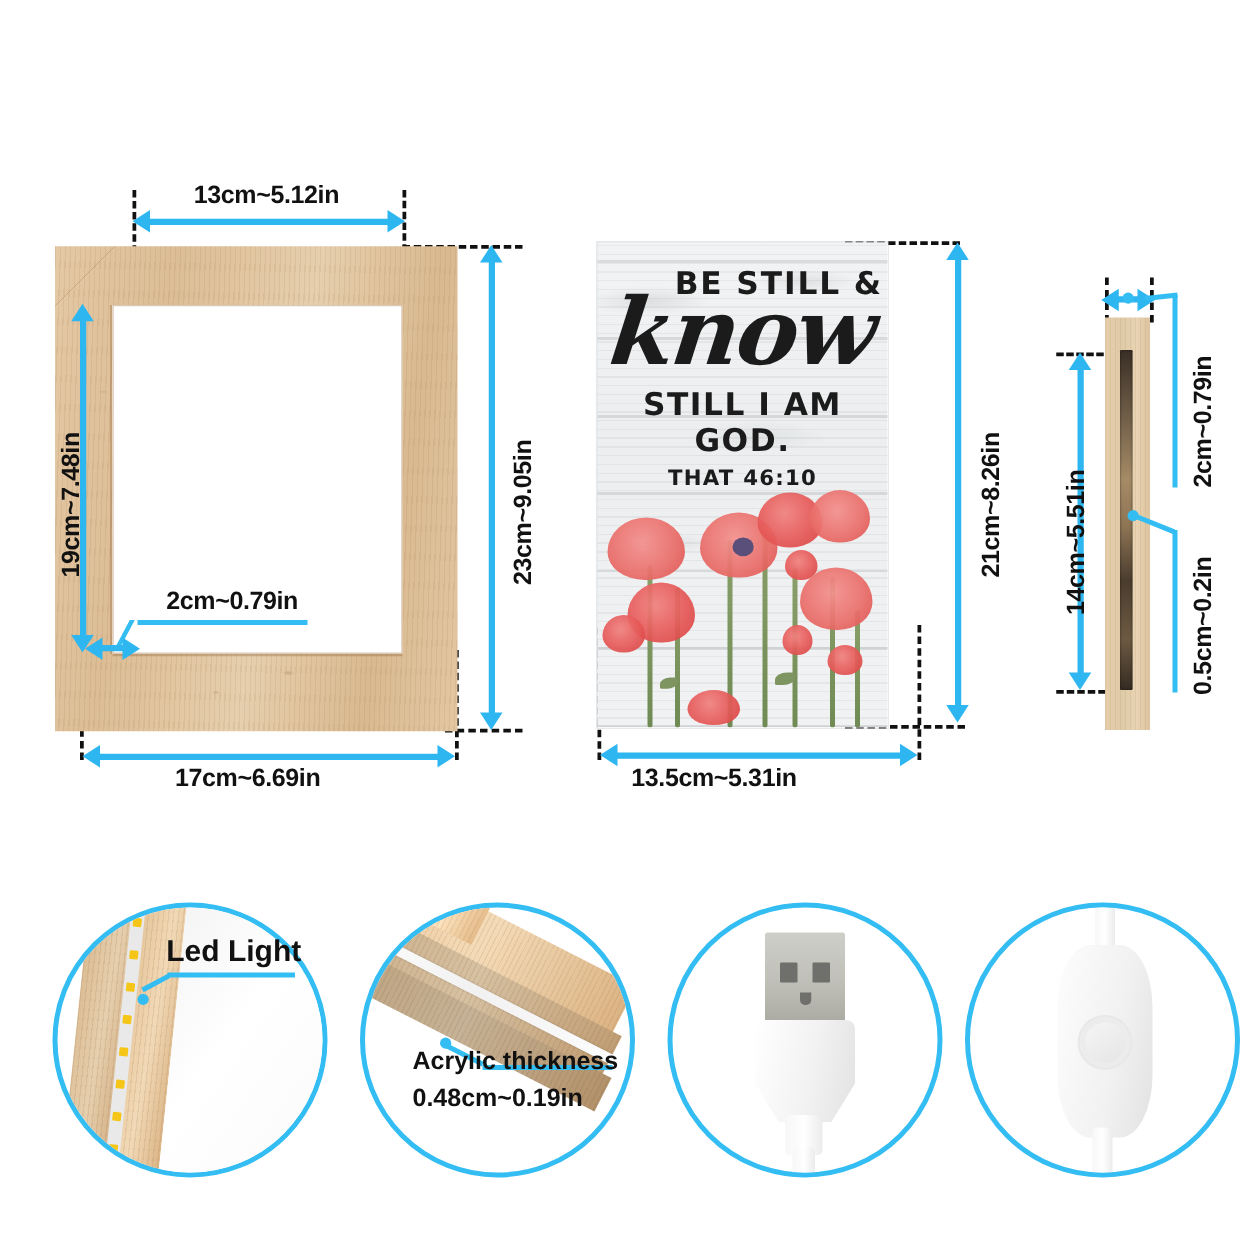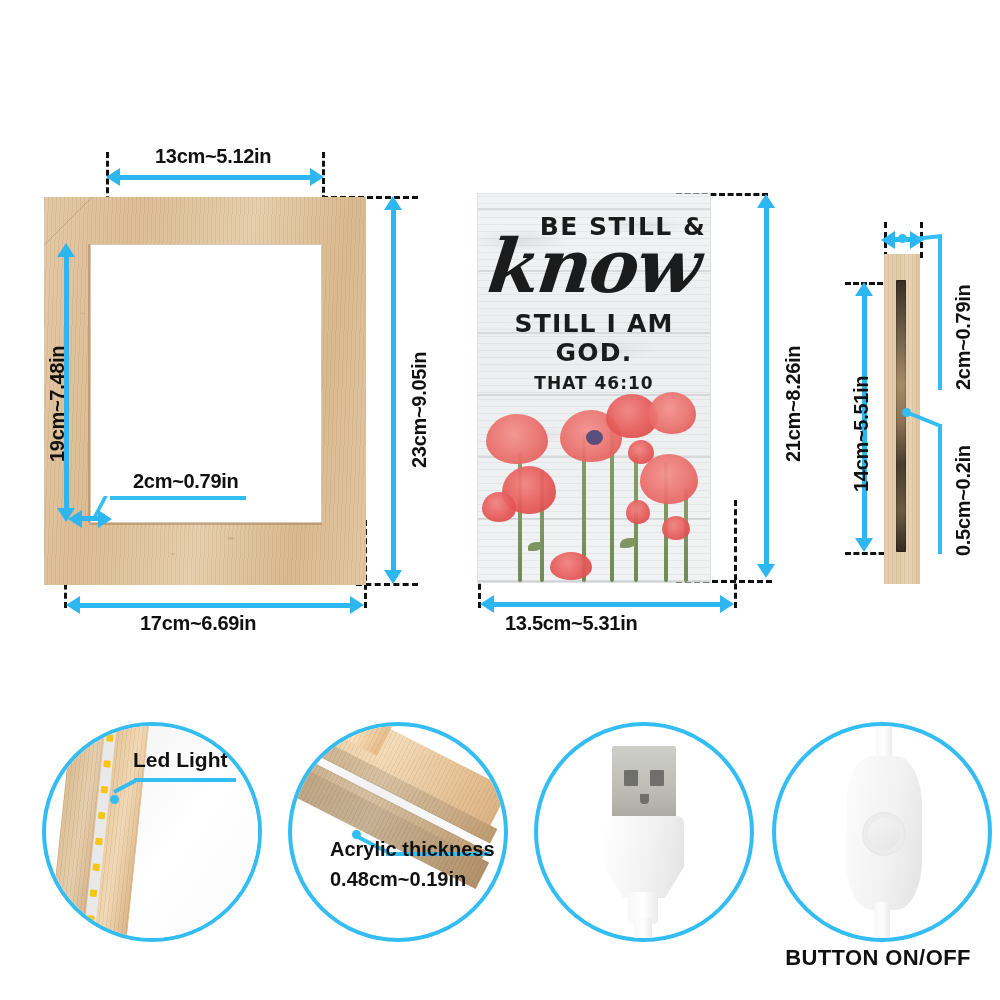--- a/index.html
+++ b/index.html
@@ -304,21 +304,21 @@
       <i style="top:118px"></i>
         <i style="top:144px"></i>
         <i style="top:170px"></i>
         <i style="top:196px"></i>
     </div>
     <div style="position:absolute;left:92px;top:-10px;width:140px;height:240px;background:linear-gradient(120deg,#f4f4f4,#ffffff 40%,#fafafa);transform:rotate(6deg);"></div>
   </div>
   <div class="dot" style="left:110px;top:795px;"></div>
   <div class="callout-lead" style="left:114px;top:790px;width:24px;height:4px;transform:rotate(-28deg);transform-origin:left center;"></div>
   <div class="callout-rule" style="left:134px;top:778px;width:102px;"></div>
-  <div class="callout-txt" style="left:133px;top:748px;font-size:21px;">Led Light</div>
+  <div class="callout-txt" style="left:133px;top:748px;font-size:24px;">Led Light</div>
 
   <div class="circ" style="left:288px;top:722px;width:212px;height:212px;">
     <div class="wood" style="left:-30px;top:4px;width:250px;height:46px;transform:rotate(27deg);filter:brightness(1.06);"></div>
     <div class="wood" style="left:-40px;top:44px;width:250px;height:40px;transform:rotate(27deg);filter:brightness(.93);"></div>
     <div style="position:absolute;left:-34px;top:62px;width:244px;height:8px;background:linear-gradient(90deg,#ffffff,#f1f1f1,#fcfcfc);transform:rotate(27deg);box-shadow:0 0 2px rgba(0,0,0,.18);"></div>
     <div class="wood" style="left:-46px;top:78px;width:250px;height:30px;transform:rotate(27deg);filter:brightness(.86);"></div>
     <div class="wood" style="left:36px;top:-16px;width:60px;height:34px;transform:rotate(27deg);filter:brightness(1.1);"></div>
   </div>
   <div class="dot" style="left:352px;top:830px;"></div>
   <div class="callout-lead" style="left:356px;top:834px;width:34px;height:4px;transform:rotate(27deg);transform-origin:left center;"></div>
@@ -336,15 +336,14 @@
     <div class="usb-cable" style="left:90px;top:166px;width:30px;height:32px;"></div>
     <div class="usb-cable" style="left:96px;top:192px;width:18px;height:40px;"></div>
   </div>
 
   <div class="circ" style="left:772px;top:722px;width:212px;height:212px;">
     <div class="usb-cable" style="left:100px;top:-6px;width:16px;height:48px;"></div>
     <div class="switch-body" style="left:70px;top:30px;width:76px;height:154px;"></div>
     <div class="switch-btn" style="left:88px;top:88px;width:40px;height:40px;"></div>
     <div class="usb-cable" style="left:98px;top:176px;width:16px;height:46px;"></div>
   </div>
-  <div class="circ-cap" style="left:772px;top:945px;width:212px;">BUTTON ON/OFF</div>
 
 </div>
 
 </body></html>

